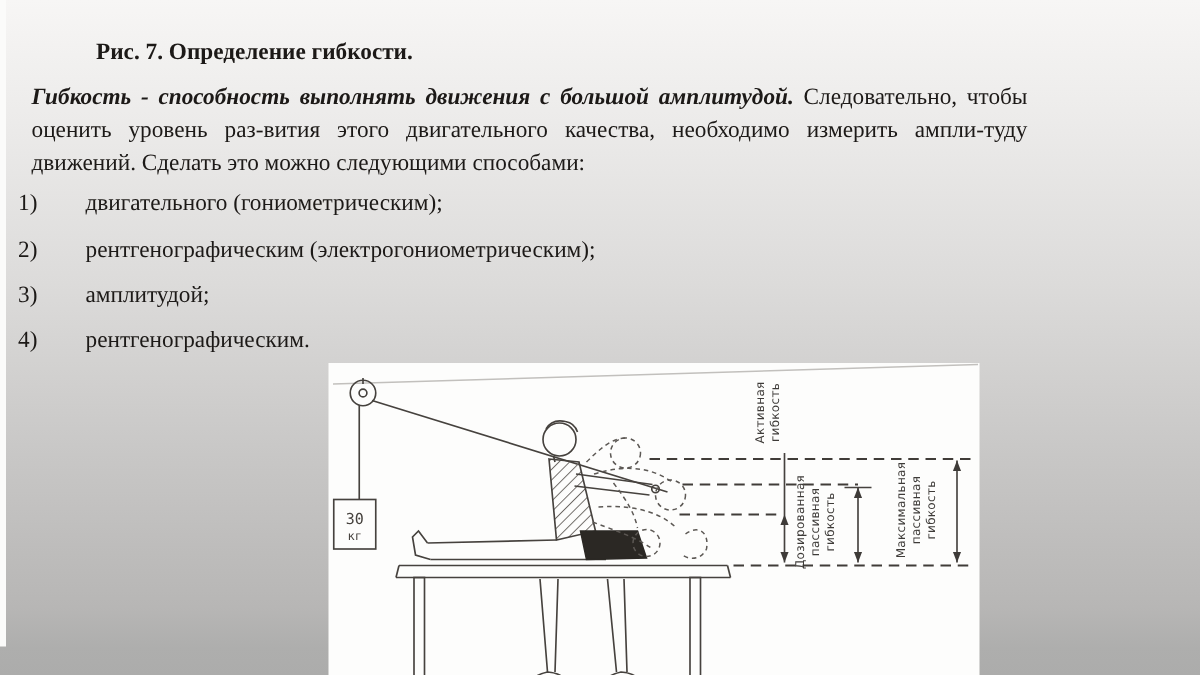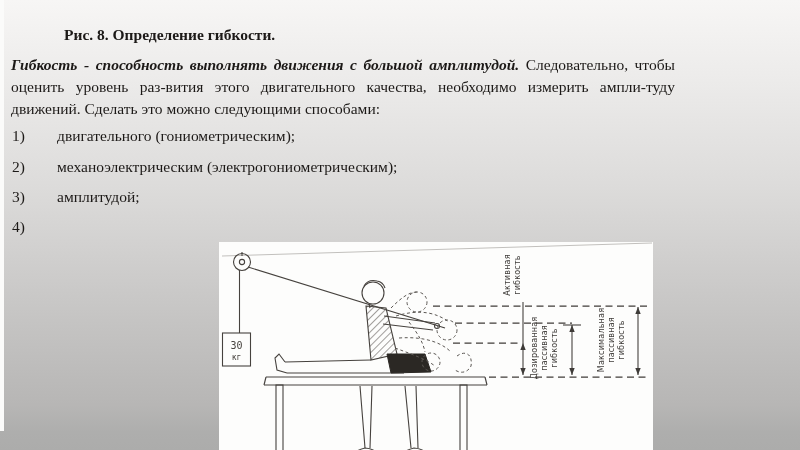--- a/index.html
+++ b/index.html
@@ -3,21 +3,21 @@
 <meta charset="utf-8">
 <style>
   html,body{margin:0;padding:0;background:#9a9a99;}
   .slide{
     position:relative;width:800px;height:450px;overflow:hidden;
     background:linear-gradient(180deg,#f7f6f5 0%,#ecebea 18%,#dcdbda 42%,#c9c8c7 66%,#b7b6b5 90%,#aeaead 96%,#acacab 100%);
     font-family:"Liberation Serif", serif;color:#1c1917;
   }
   .edge-sliver{position:absolute;left:0;top:0;width:4px;height:431px;background:#fbfbfa;}
   .fig-title{position:absolute;left:64px;top:26px;font-size:15.5px;font-weight:bold;white-space:nowrap;}
-  .intro{position:absolute;left:11px;top:54px;width:664px;font-size:15.5px;line-height:22px;text-align:justify;margin:0;}
+  .intro{position:absolute;left:21px;top:54px;width:664px;font-size:15.5px;line-height:22px;text-align:justify;margin:0;}
   .intro .lead{font-weight:bold;font-style:italic;}
   .method-list{position:absolute;left:12px;top:121px;width:560px;font-size:15.5px;}
   .method-row{display:flex;height:30.4px;align-items:center;}
   .method-num{width:45px;flex:0 0 45px;}
   .figure-panel{position:absolute;left:219px;top:206px;width:434px;height:219px;background:#fdfdfc;margin-top:36px;}
   svg{display:block;}
   .ink{stroke:#46423e;fill:none;stroke-width:1.1;}
   .lvl{stroke:#403c38;fill:none;stroke-width:1.25;stroke-dasharray:7 4.5;}
   .ghost{stroke:#5c5854;fill:none;stroke-width:1;stroke-dasharray:3 2.6;}
   .dlabel{font-family:"DejaVu Sans", sans-serif;font-size:8px;fill:#3e3b38;letter-spacing:.2px;}
@@ -125,35 +125,36 @@
         <text class="dlabel" x="325" y="106" text-anchor="middle" dominant-baseline="middle" transform="rotate(-90 325 106)">пассивная</text>
         <text class="dlabel" x="335" y="106" text-anchor="middle" dominant-baseline="middle" transform="rotate(-90 335 106)">гибкость</text>
 
         <text class="dlabel" x="382" y="98" text-anchor="middle" dominant-baseline="middle" transform="rotate(-90 382 98)">Максимальная</text>
         <text class="dlabel" x="392" y="98" text-anchor="middle" dominant-baseline="middle" transform="rotate(-90 392 98)">пассивная</text>
         <text class="dlabel" x="402" y="98" text-anchor="middle" dominant-baseline="middle" transform="rotate(-90 402 98)">гибкость</text>
       </g>
     </svg>
   </div>
 
-  <div class="fig-title">Рис. 8. Определение гибкости.</div>
+  <div class="fig-title">Рис. 7. Определение гибкости.</div>
 
   <p class="intro"><span class="lead">Гибкость - способность выполнять движения с большой амплитудой.</span> <span>Следовательно, чтобы оценить уровень раз-вития этого двигательного качества, необходимо измерить ампли-туду движений. Сделать это можно следующими способами:</span></p>
 
   <div class="method-list">
     <div class="method-row">
       <span class="method-num">1)</span>
       <span>двигательного (гониометрическим);</span>
     </div>
     <div class="method-row">
       <span class="method-num">2)</span>
-      <span>механоэлектрическим (электрогониометрическим);</span>
+      <span>рентгенографическим (электрогониометрическим);</span>
     </div>
     <div class="method-row">
       <span class="method-num">3)</span>
       <span>амплитудой;</span>
     </div>
     <div class="method-row">
       <span class="method-num">4)</span>
+      <span>рентгенографическим.</span>
     </div>
   </div>
 
 </div>
 
 </body></html>

